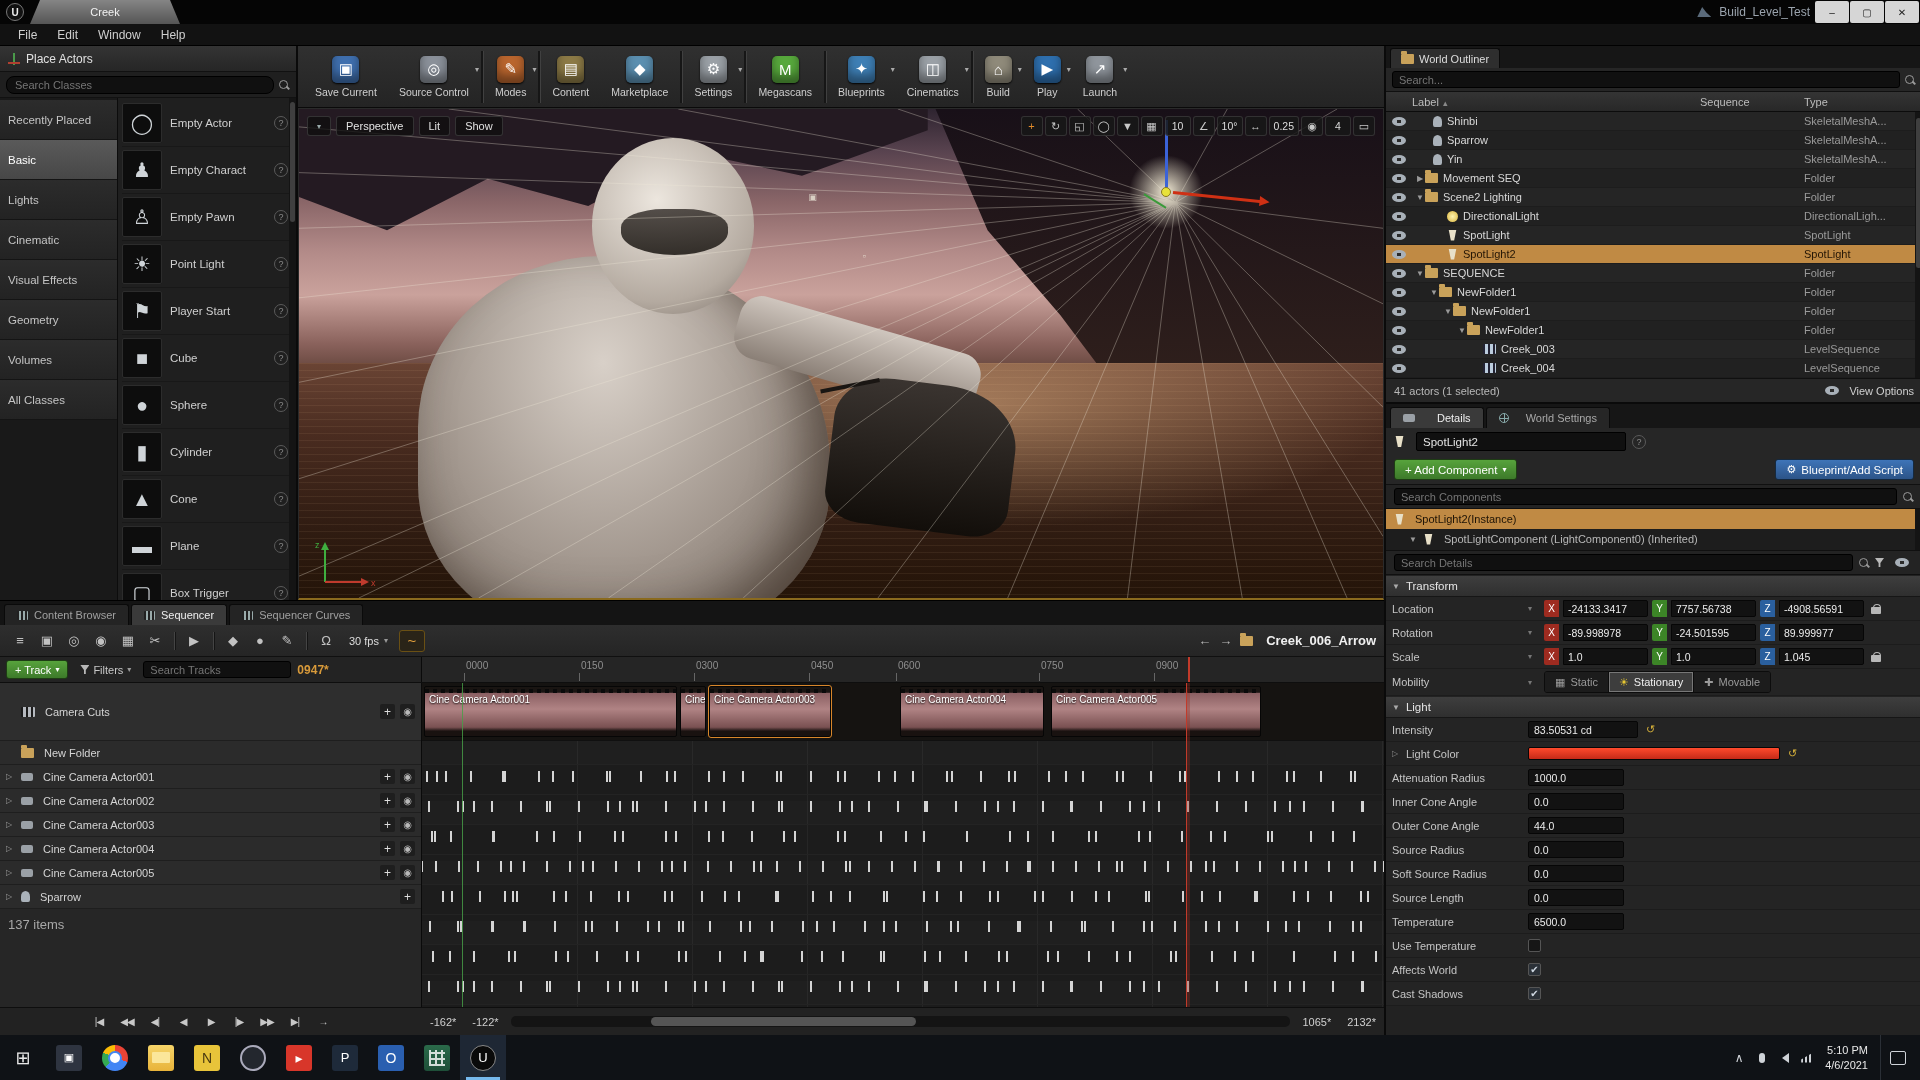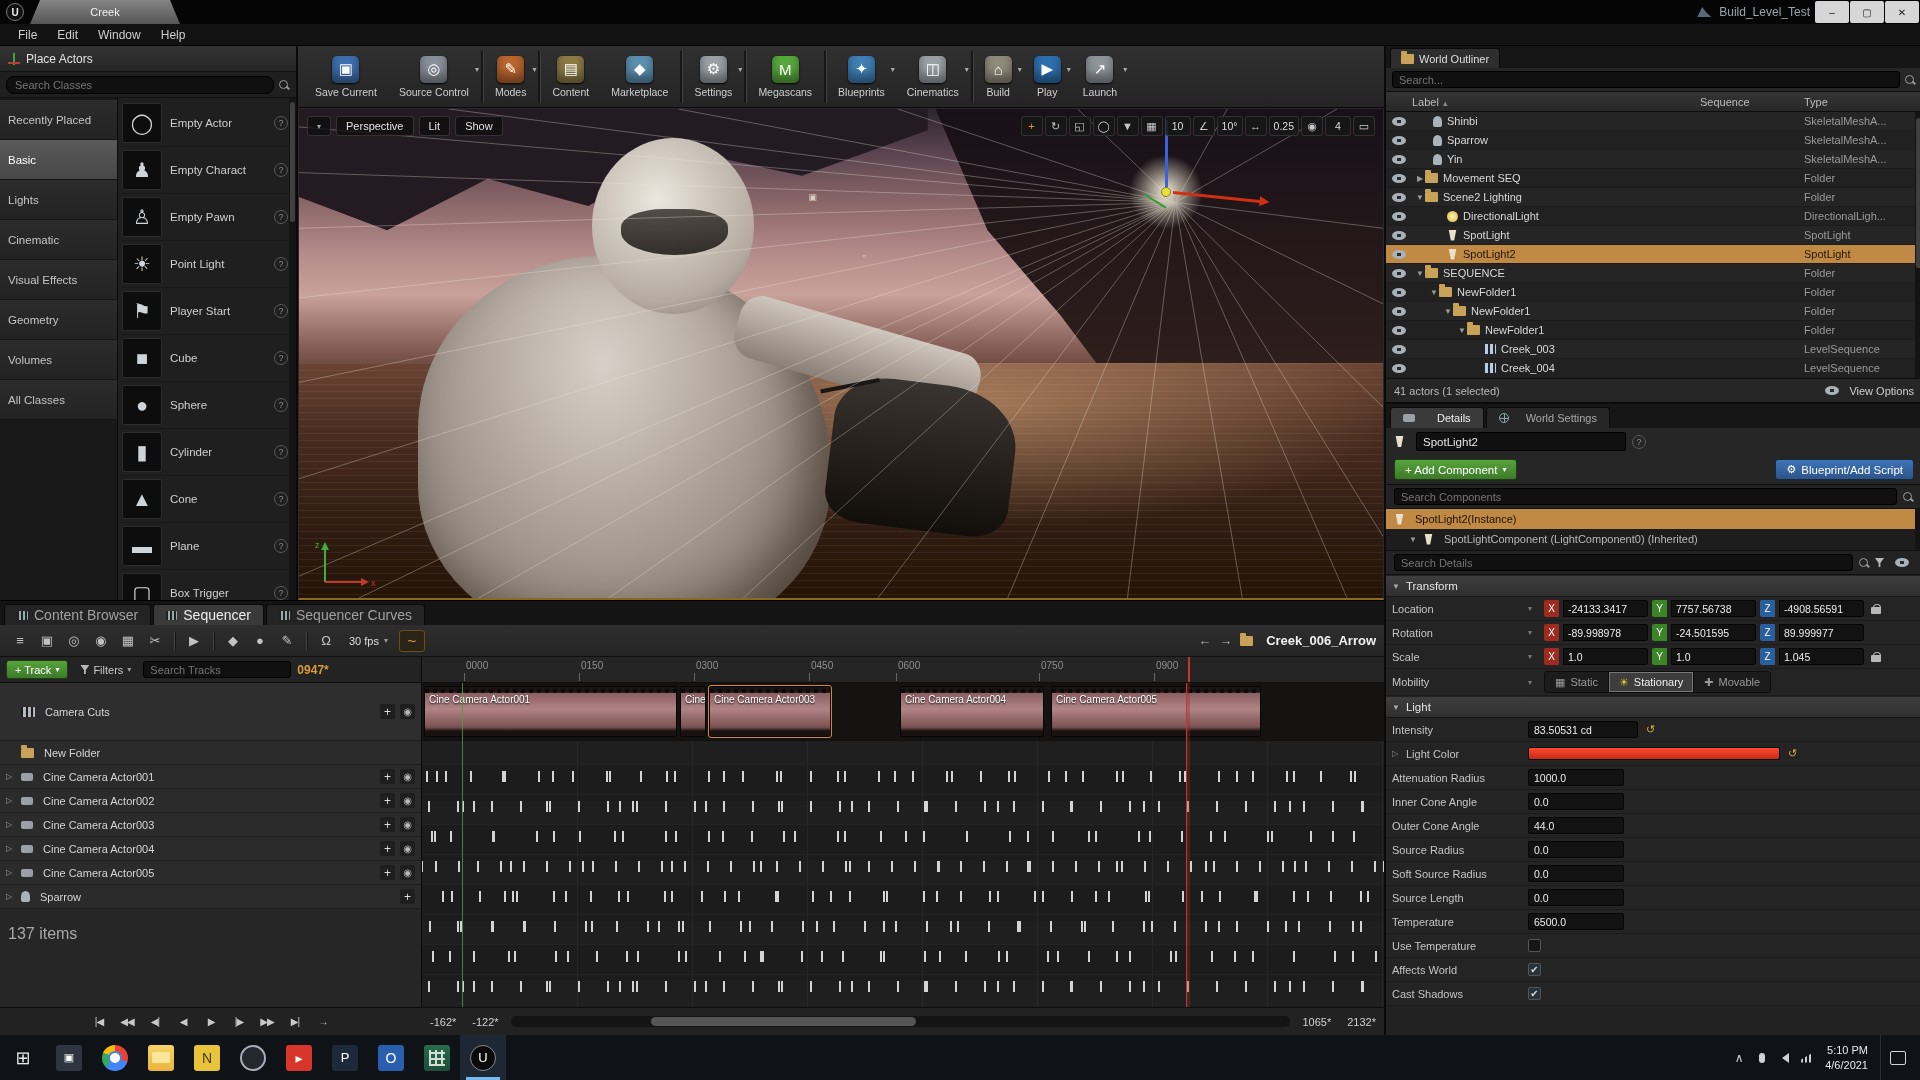--- a/index.html
+++ b/index.html
@@ -175,21 +175,21 @@
 .reset{color:#d8b23a;font-size:11px;margin-left:4px;cursor:pointer}
 .color-bar{width:252px;height:13px;border:1px solid #060606;border-radius:2px;background:linear-gradient(180deg,#ff4a2c,#c52a18)}
 .cbx{width:13px;height:13px;background:#161616;border:1px solid #555;border-radius:2px;display:flex;align-items:center;justify-content:center;color:transparent;font-size:10px;cursor:pointer}
 .cbx.on{color:#cfd8e2;background:#2b3138}
 .cbx.on::before{content:"✔"}
 .exp{width:10px;font-size:8px;color:#888;flex:none}
 
 
 .sequencer{position:absolute;left:0;top:600px;width:1384px;height:435px;background:#1f1f1f;display:flex;flex-direction:column;border-top:1px solid #000}
 .sq-tabbar{height:24px;background:#141414;display:flex;align-items:flex-end;gap:2px;padding-left:4px}
-.sq-tab{height:21px;background:#242424;border:1px solid #0a0a0a;border-bottom:none;border-radius:3px 3px 0 0;display:flex;align-items:center;gap:6px;padding:0 12px;font-size:14px;color:#a0a0a0;cursor:pointer}
+.sq-tab{height:21px;background:#242424;border:1px solid #0a0a0a;border-bottom:none;border-radius:3px 3px 0 0;display:flex;align-items:center;gap:6px;padding:0 12px;font-size:11px;color:#a0a0a0;cursor:pointer}
 .sq-tab.on{background:#3a3a3a;color:#eee}
 .sq-tab-ico{width:11px;height:9px;background:repeating-linear-gradient(90deg,#202020 0 2px,#9aa 2px 4px);border-radius:1px}
 .sq-toolbar{height:32px;background:linear-gradient(#2e2e2e,#252525);border-bottom:1px solid #101010;display:flex;align-items:center;gap:3px;padding:0 8px}
 .sqi{width:24px;height:22px;display:flex;align-items:center;justify-content:center;color:#c2c2c2;font-size:13px;border-radius:3px;cursor:pointer}
 .sq-sep{width:1px;height:18px;background:#444;box-shadow:1px 0 0 #151515;margin:0 4px}
 .fps-chip{height:20px;display:flex;align-items:center;gap:5px;padding:0 8px;border-radius:3px;color:#ddd;font-size:11px;cursor:pointer}
 .fps-chip::after{content:"▾";font-size:8px;color:#999}
 .curve-chip{width:26px;height:22px;border:1px solid #6a5014;border-radius:3px;display:flex;align-items:center;justify-content:center;color:#e8a33d;font-size:15px;background:#2a2418}
 .sq-crumb{margin-left:auto;display:flex;align-items:center;gap:8px}
 .sq-crumb .nav{color:#b8b8b8;font-size:13px;cursor:pointer}
@@ -212,21 +212,21 @@
 .strack{height:24px;flex:none;display:flex;align-items:center;gap:5px;padding:0 6px;border-bottom:1px solid #1e1e1e;background:#2b2b2b;font-size:11px;cursor:pointer}
 .strack.tall{height:58px;background:#2e2e2e}
 .texp{width:10px;font-size:8px;color:#999;flex:none}
 .tlab{flex:1;color:#d4d4d4;white-space:nowrap;overflow:hidden}
 .tplus{display:none;width:15px;height:15px;border-radius:2px;background:#1e1e1e;color:#ddd;align-items:center;justify-content:center;font-size:12px}
 .tplus.show{display:flex}
 .tplus::before{content:"+"}
 .tcam{display:none;width:15px;height:15px;border-radius:2px;background:#1e1e1e;color:#b8b8b8;align-items:center;justify-content:center;font-size:10px}
 .tcam.show{display:flex}
 .tcam::before{content:"◉"}
-.sq-count{margin-top:12px;padding:4px 8px;font-size:16px;color:#a8a8a8}
+.sq-count{margin-top:4px;padding:4px 8px;font-size:13px;color:#a8a8a8}
 .sq-lanes{flex:1;position:relative;background:#1c1c1c;overflow:hidden}
 .gridlines{position:absolute;inset:0;background-image:repeating-linear-gradient(90deg,rgba(255,255,255,.045) 0 1px,transparent 1px 115px);background-position:40px 0}
 .clipstrip{position:relative;height:58px;border-bottom:1px solid #101010;background:#151311}
 .clip{position:absolute;top:3px;height:51px;border:1px solid #060606;border-radius:2px;overflow:hidden;background:linear-gradient(180deg,#191512 0%,#1a1412 11%,#8a5f62 12%,#b08384 45%,#7a5152 82%,#191210 90%),repeating-linear-gradient(90deg,rgba(10,8,8,.45) 0 1px,transparent 1px 42px);background-blend-mode:normal;cursor:pointer}
 .clip::before{content:"";position:absolute;left:0;right:0;top:2px;height:4px;background:repeating-linear-gradient(90deg,#0a0a0a 0 4px,transparent 4px 8px)}
 .clip.hl{outline:1px solid #d8862a}
 .clab{position:absolute;left:4px;top:7px;font-size:10px;color:#fff;text-shadow:0 1px 2px #000;white-space:nowrap;overflow:hidden;max-width:94%}
 .lane{height:24px;border-bottom:1px solid #232323;position:relative}
 .lane:nth-child(odd){background:rgba(255,255,255,.015)}
 .ticks{height:11px;margin-top:6px;background-repeat:repeat-x}

